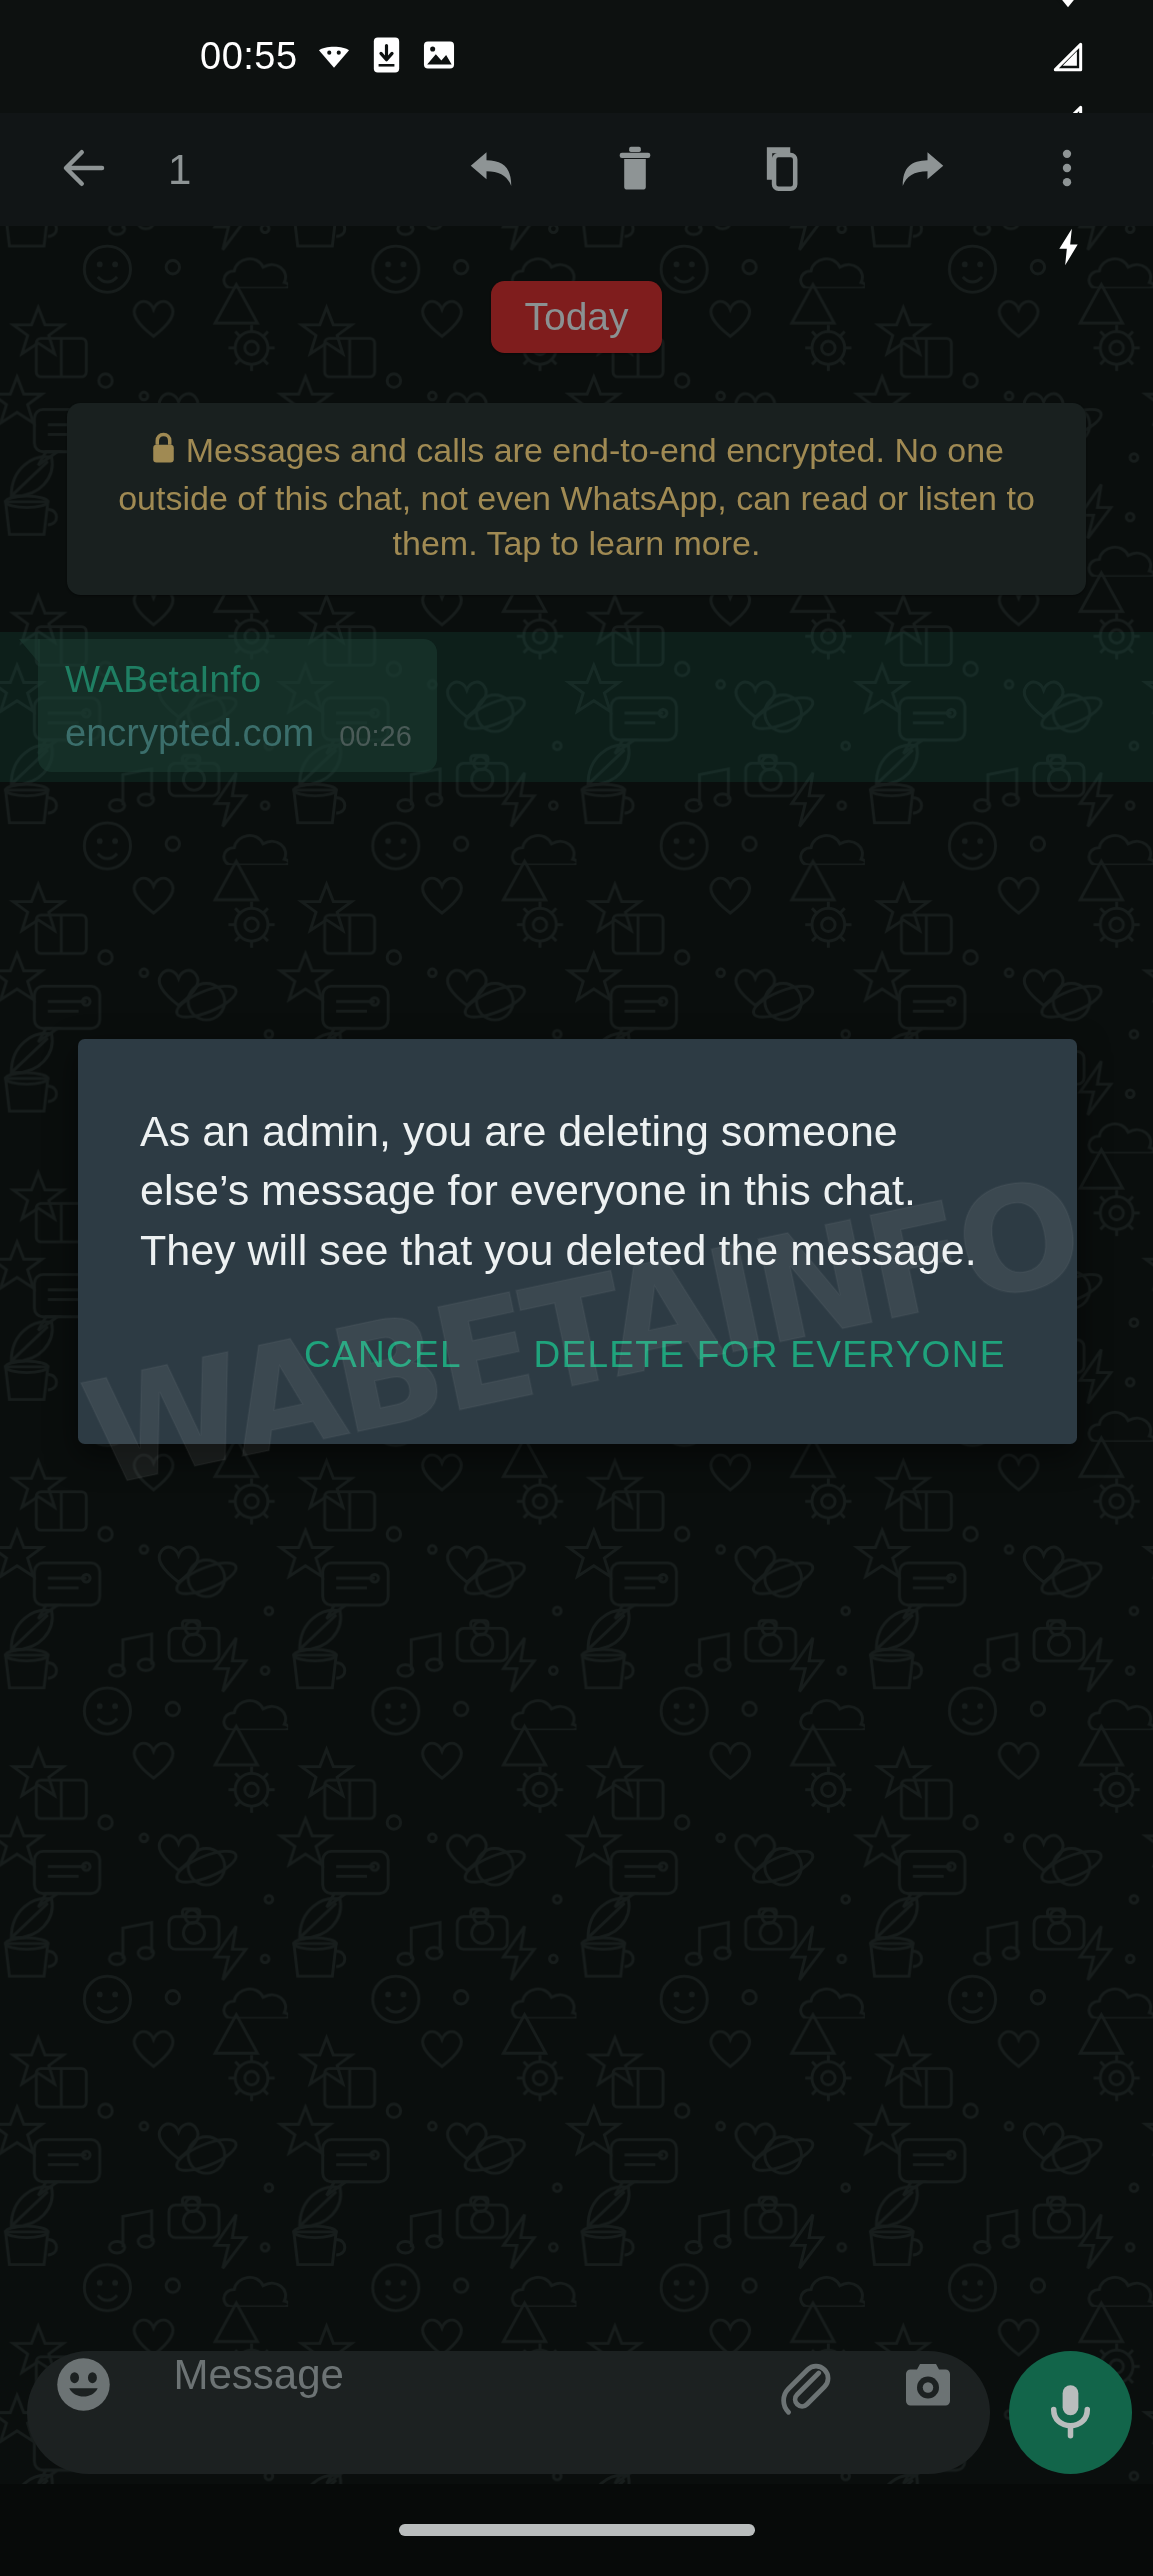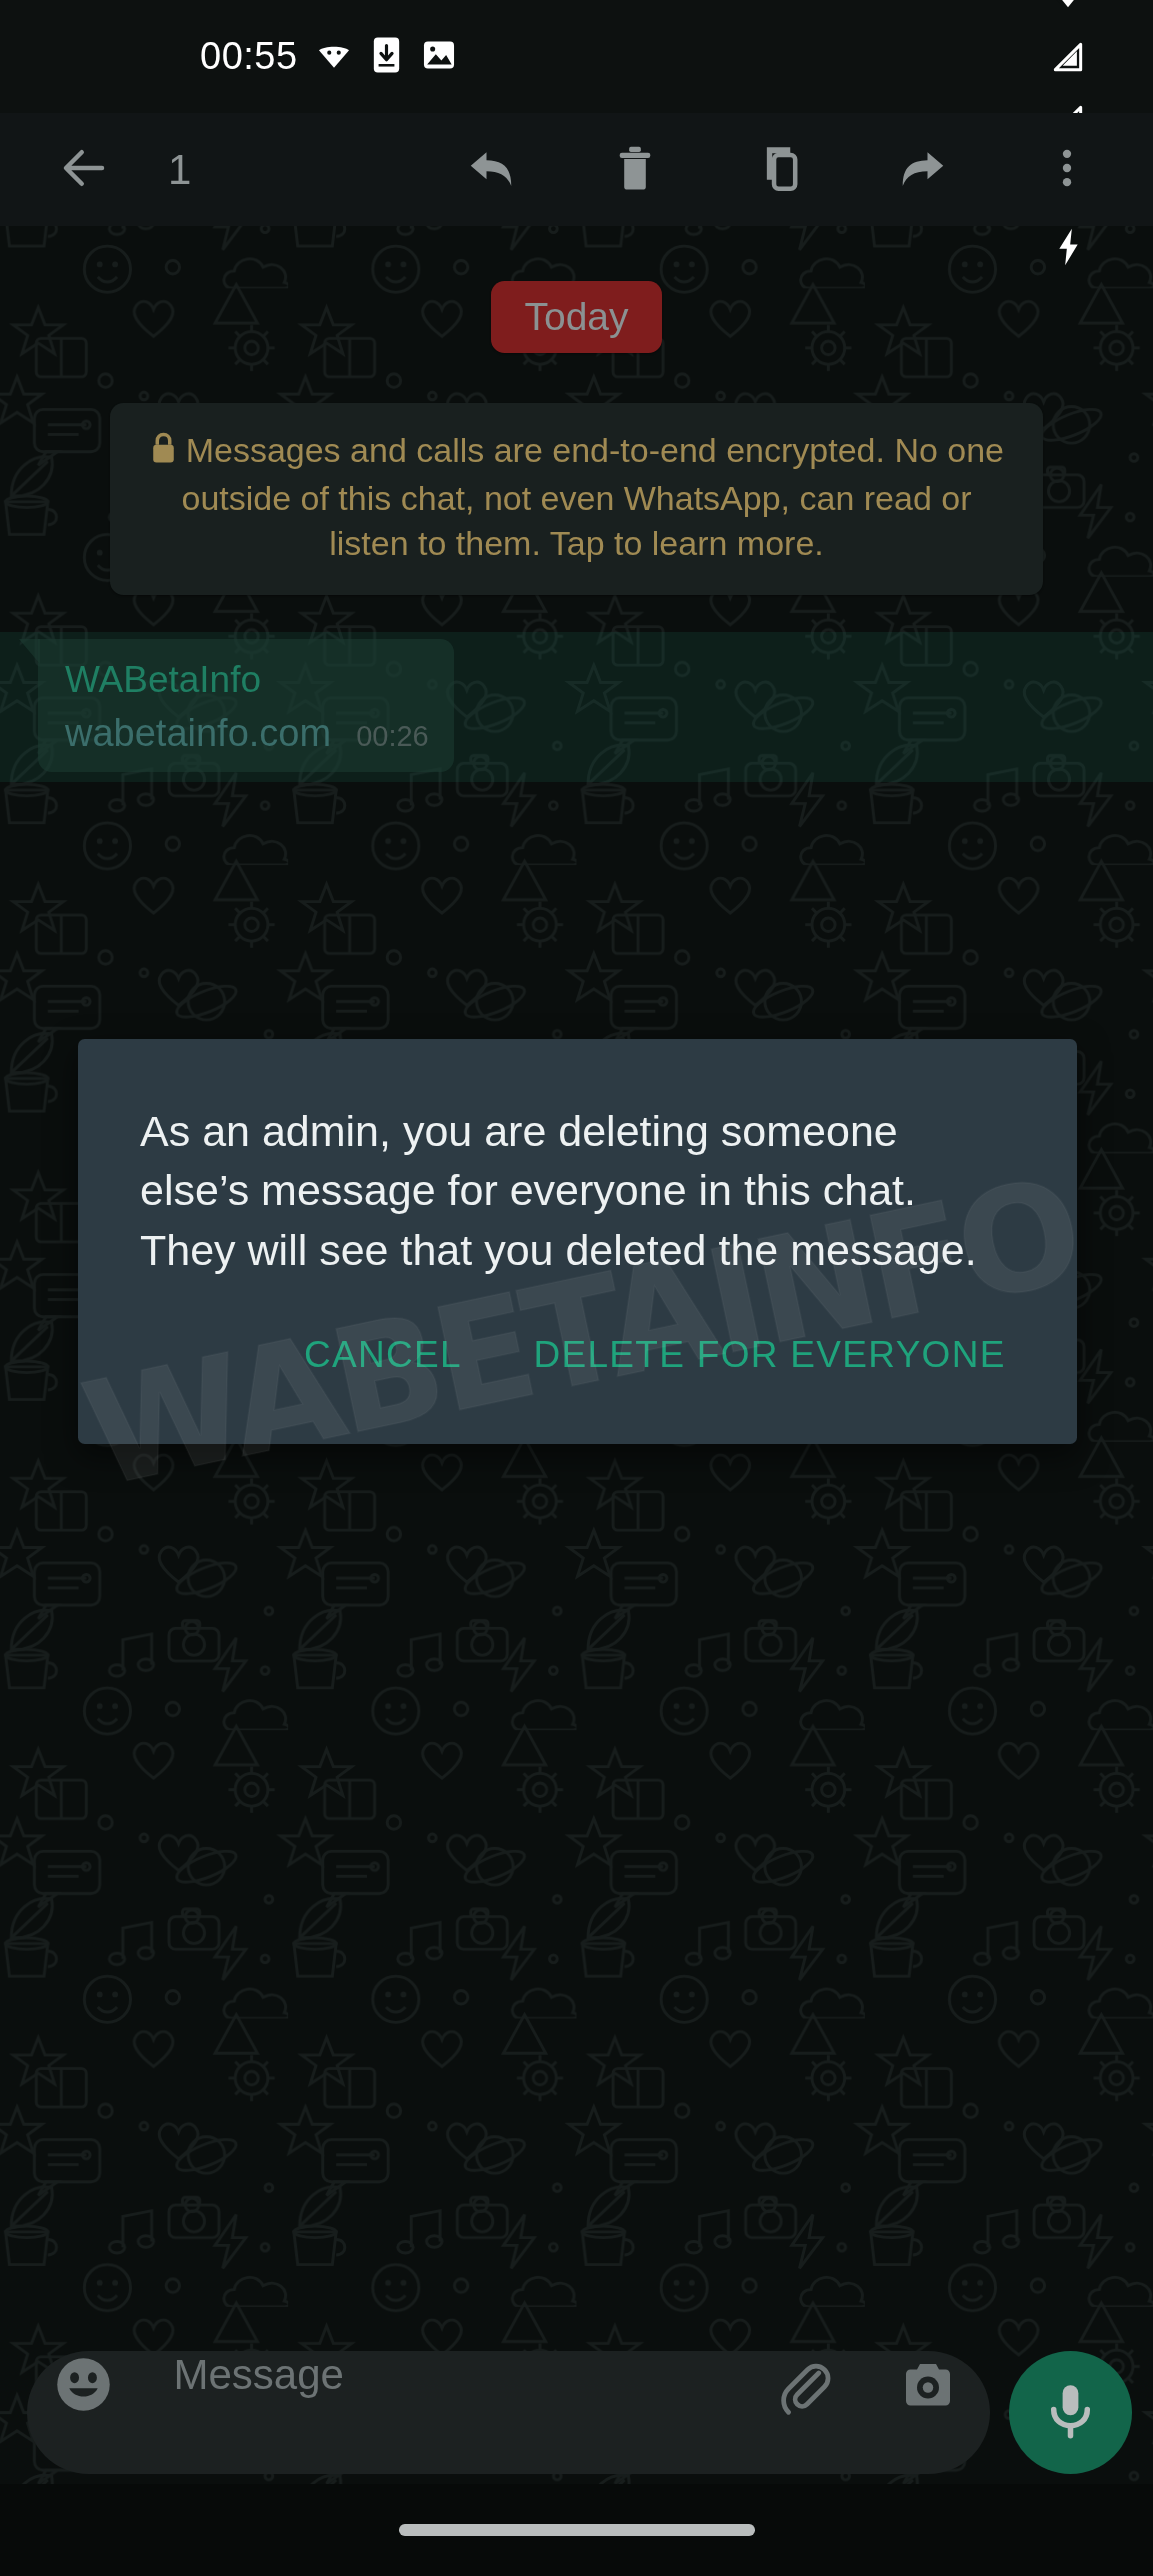--- a/index.html
+++ b/index.html
@@ -74,21 +74,21 @@
     background:#7f1d1d;
     color:#8b9192;
     font-size:39px;
     padding:14px 33px;
     border-radius:13.5px;
     box-shadow:0 1px 1.9px rgba(0,0,0,.4);
   }
 
   .e2e-row{ display:flex; justify-content:center; margin-top:50px; }
   .e2e{
-    width:933px;
+    width:1019px;
     background:#19201f;
     border-radius:13.5px;
     padding:25px 33px 29px;
     color:#a08a53;
     font-size:34px;
     line-height:1.32;
     text-align:center;
     box-shadow:0 1px 1.9px rgba(0,0,0,.4);
   }
   .lock-glyph{
@@ -520,21 +520,21 @@
             <path d="M3.6 7 L3.6 4.8 C3.6 2.8 5 1.4 7 1.4 C9 1.4 10.4 2.8 10.4 4.8 L10.4 7" fill="none" stroke="#a08a53" stroke-width="1.9"></path>
           </svg>
         </span><span>Messages and calls are end-to-end encrypted. No one outside of this chat, not even WhatsApp, can read or listen to them. Tap to learn more.</span>
       </div>
     </div>
 
     <div class="msg-row">
       <div class="bubble">
         <div class="sender">WABetaInfo</div>
         <div class="msg-line">
-          <span class="msg-text">wabetainfo.com</span>
+          <span class="msg-text">encrypted.com</span>
           <span class="msg-time">00:26</span>
         </div>
       </div>
     </div>
 
   </div>
 
   <div id="scrim"></div>
 
   <div id="dialog">

